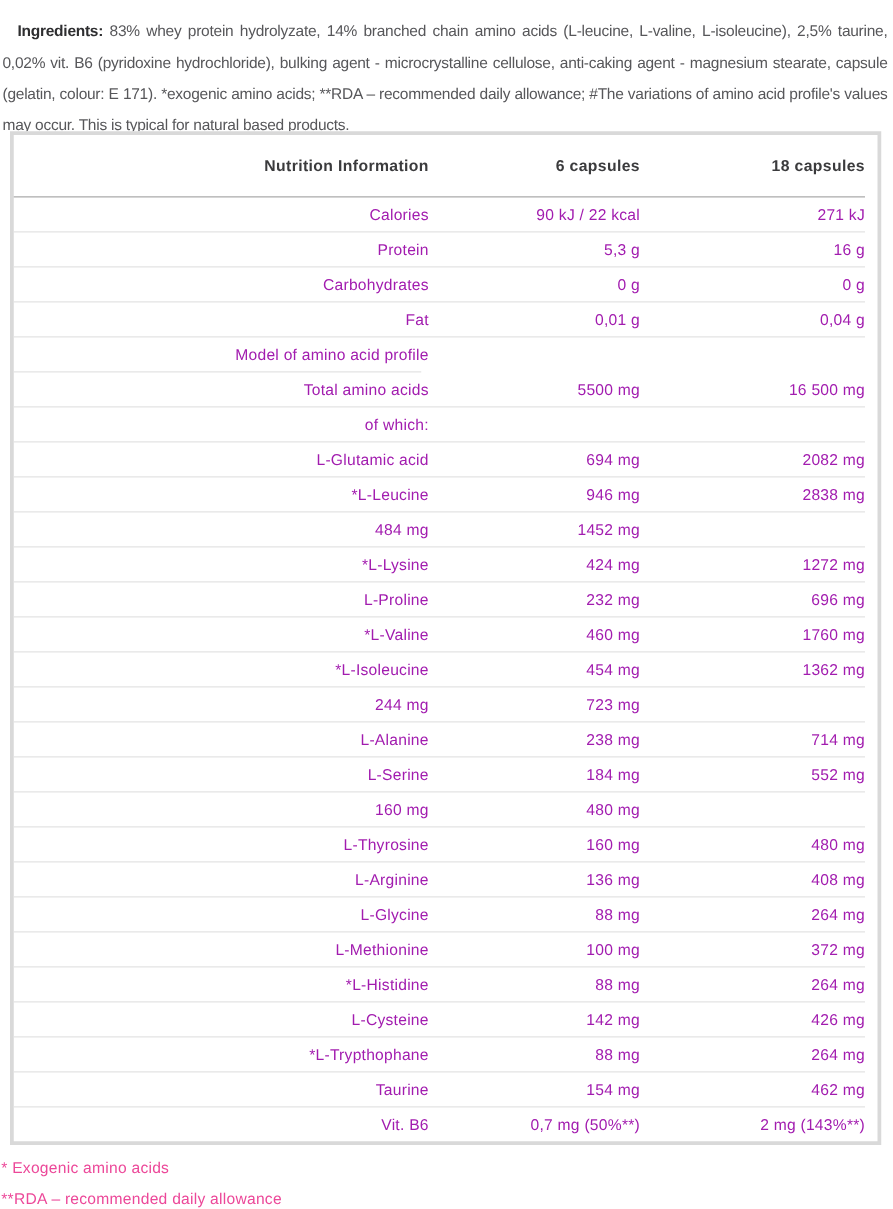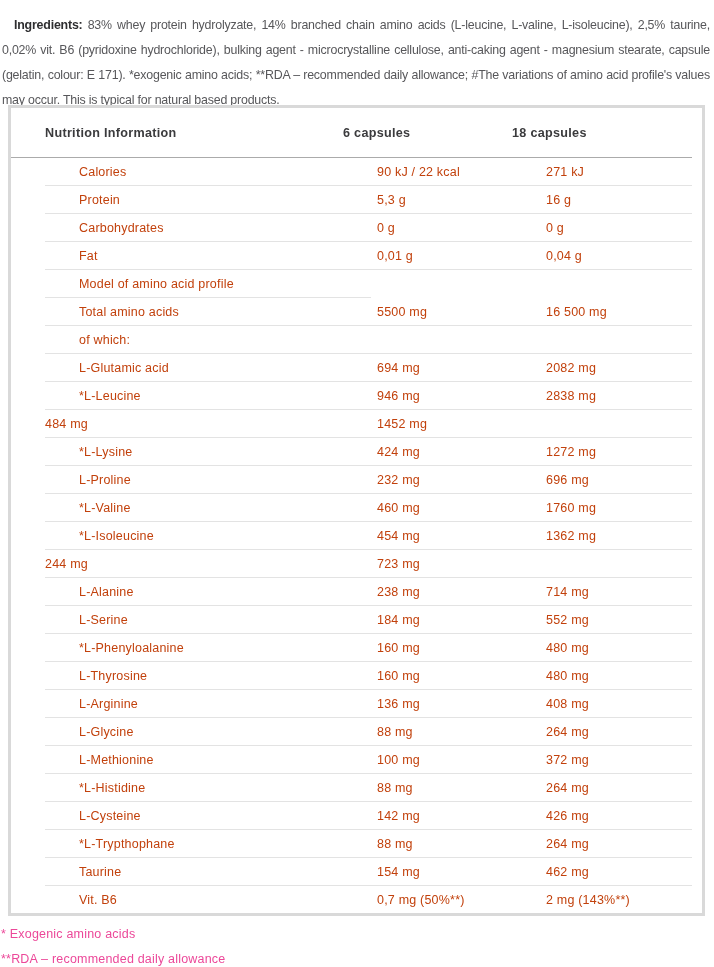--- a/index.html
+++ b/index.html
@@ -23,39 +23,39 @@
     position:absolute; top:105px; left:8px;
     width:697px; height:811px;
     border:3px solid #d9d9d9; box-sizing:border-box;
     background:#fff;
   }
   .grid {
     display:grid;
     grid-template-columns:332px 169px 1fr;
     align-items:center;
     box-sizing:border-box;
+    text-align:right;
   }
   .col-label { padding-left:34px; }
 
   .nbox-header {
     height:50px;
     margin-right:10px;
     border-bottom:1px solid #ababab;
     font-weight:700; font-size:12.6px; letter-spacing:0.3px;
     color:#3b3b3d;
   }
 
   .t-row {
     height:28px;
     margin-right:10px;
     border-bottom:1px solid #e3e3e3;
     position:relative;
     font-size:12.5px; letter-spacing:0.2px;
-    color:#c2410c;
-    margin-left:34px;
+    color:#a21caf;
   }
   .t-row:last-child { border-bottom:none; }
   .t-row.partial-divider { border-bottom:none; }
   .t-row.partial-divider::after {
     content:""; position:absolute; left:0; bottom:0;
     width:326px; height:1px; background:#e3e3e3;
   }
 
   
   .footnote {
@@ -174,21 +174,20 @@
       <div>714 mg</div>
     </div>
 
     <div class="t-row grid">
       <div class="col-label">L-Serine</div>
       <div>184 mg</div>
       <div>552 mg</div>
     </div>
 
     <div class="t-row grid">
-      <div class="col-label">*L-Phenyloalanine</div>
       <div>160 mg</div>
       <div>480 mg</div>
     </div>
 
     <div class="t-row grid">
       <div class="col-label">L-Thyrosine</div>
       <div>160 mg</div>
       <div>480 mg</div>
     </div>
 

